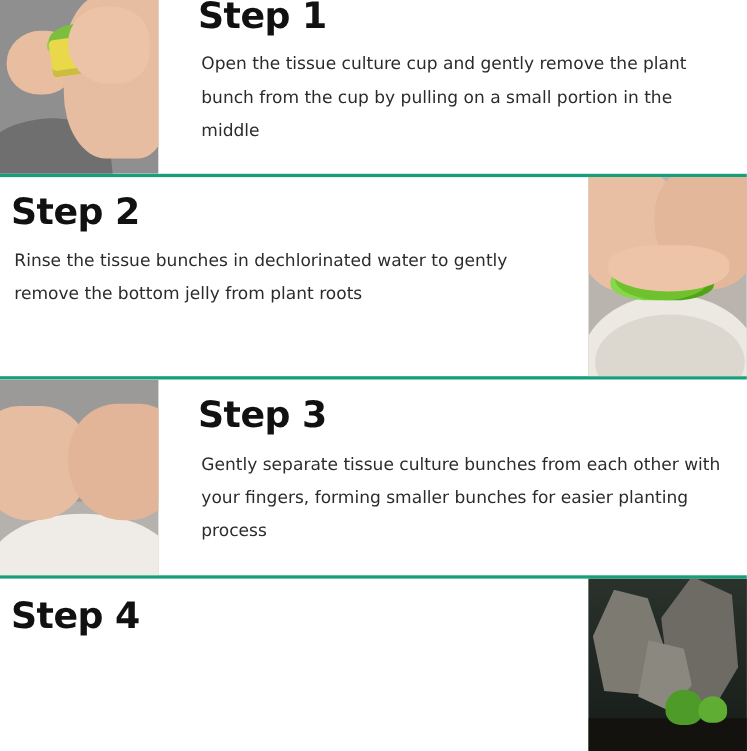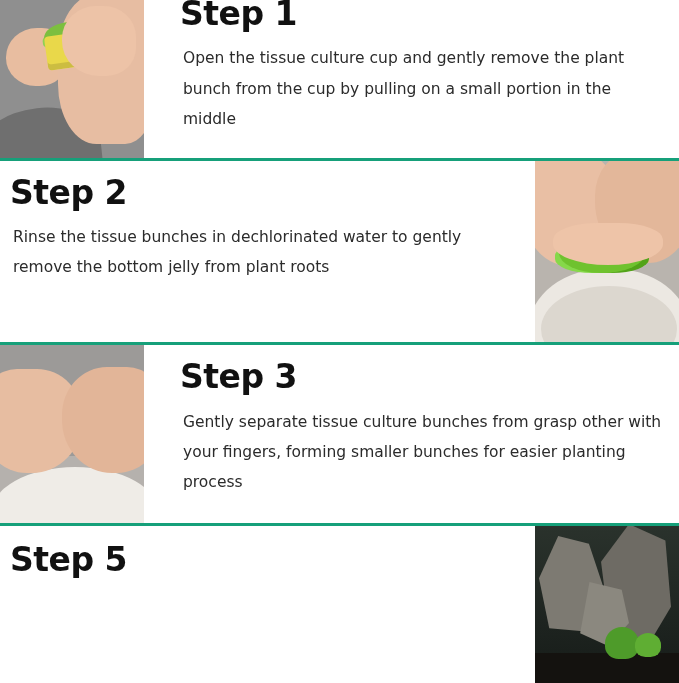--- a/index.html
+++ b/index.html
@@ -236,29 +236,29 @@
   <div class="step s3">
     <div class="photo img3">
       <div class="sweater"></div>
       <div class="plate"></div>
       <div class="moss"></div>
       <div class="handL"></div>
       <div class="handR"></div>
     </div>
     <div class="text left-align">
       <h2 class="step-title">Step 3</h2>
-      <p class="step-desc">Gently separate tissue culture bunches from grasp other with your fingers, forming smaller bunches for easier planting process</p>
+      <p class="step-desc">Gently separate tissue culture bunches from each other with your fingers, forming smaller bunches for easier planting process</p>
     </div>
   </div>
 
   <div class="divider" style="background: rgb(22, 160, 122);"></div>
 
   <div class="step s4">
     <div class="text right-align">
-      <h2 class="step-title">Step 5</h2>
+      <h2 class="step-title">Step 4</h2>
     </div>
     <div class="photo img4 right">
       <div class="bg"></div>
       <div class="rockA"></div>
       <div class="rockB"></div>
       <div class="rockC"></div>
       <div class="substrate"></div>
       <div class="plantA"></div>
       <div class="plantB"></div>
     </div>

